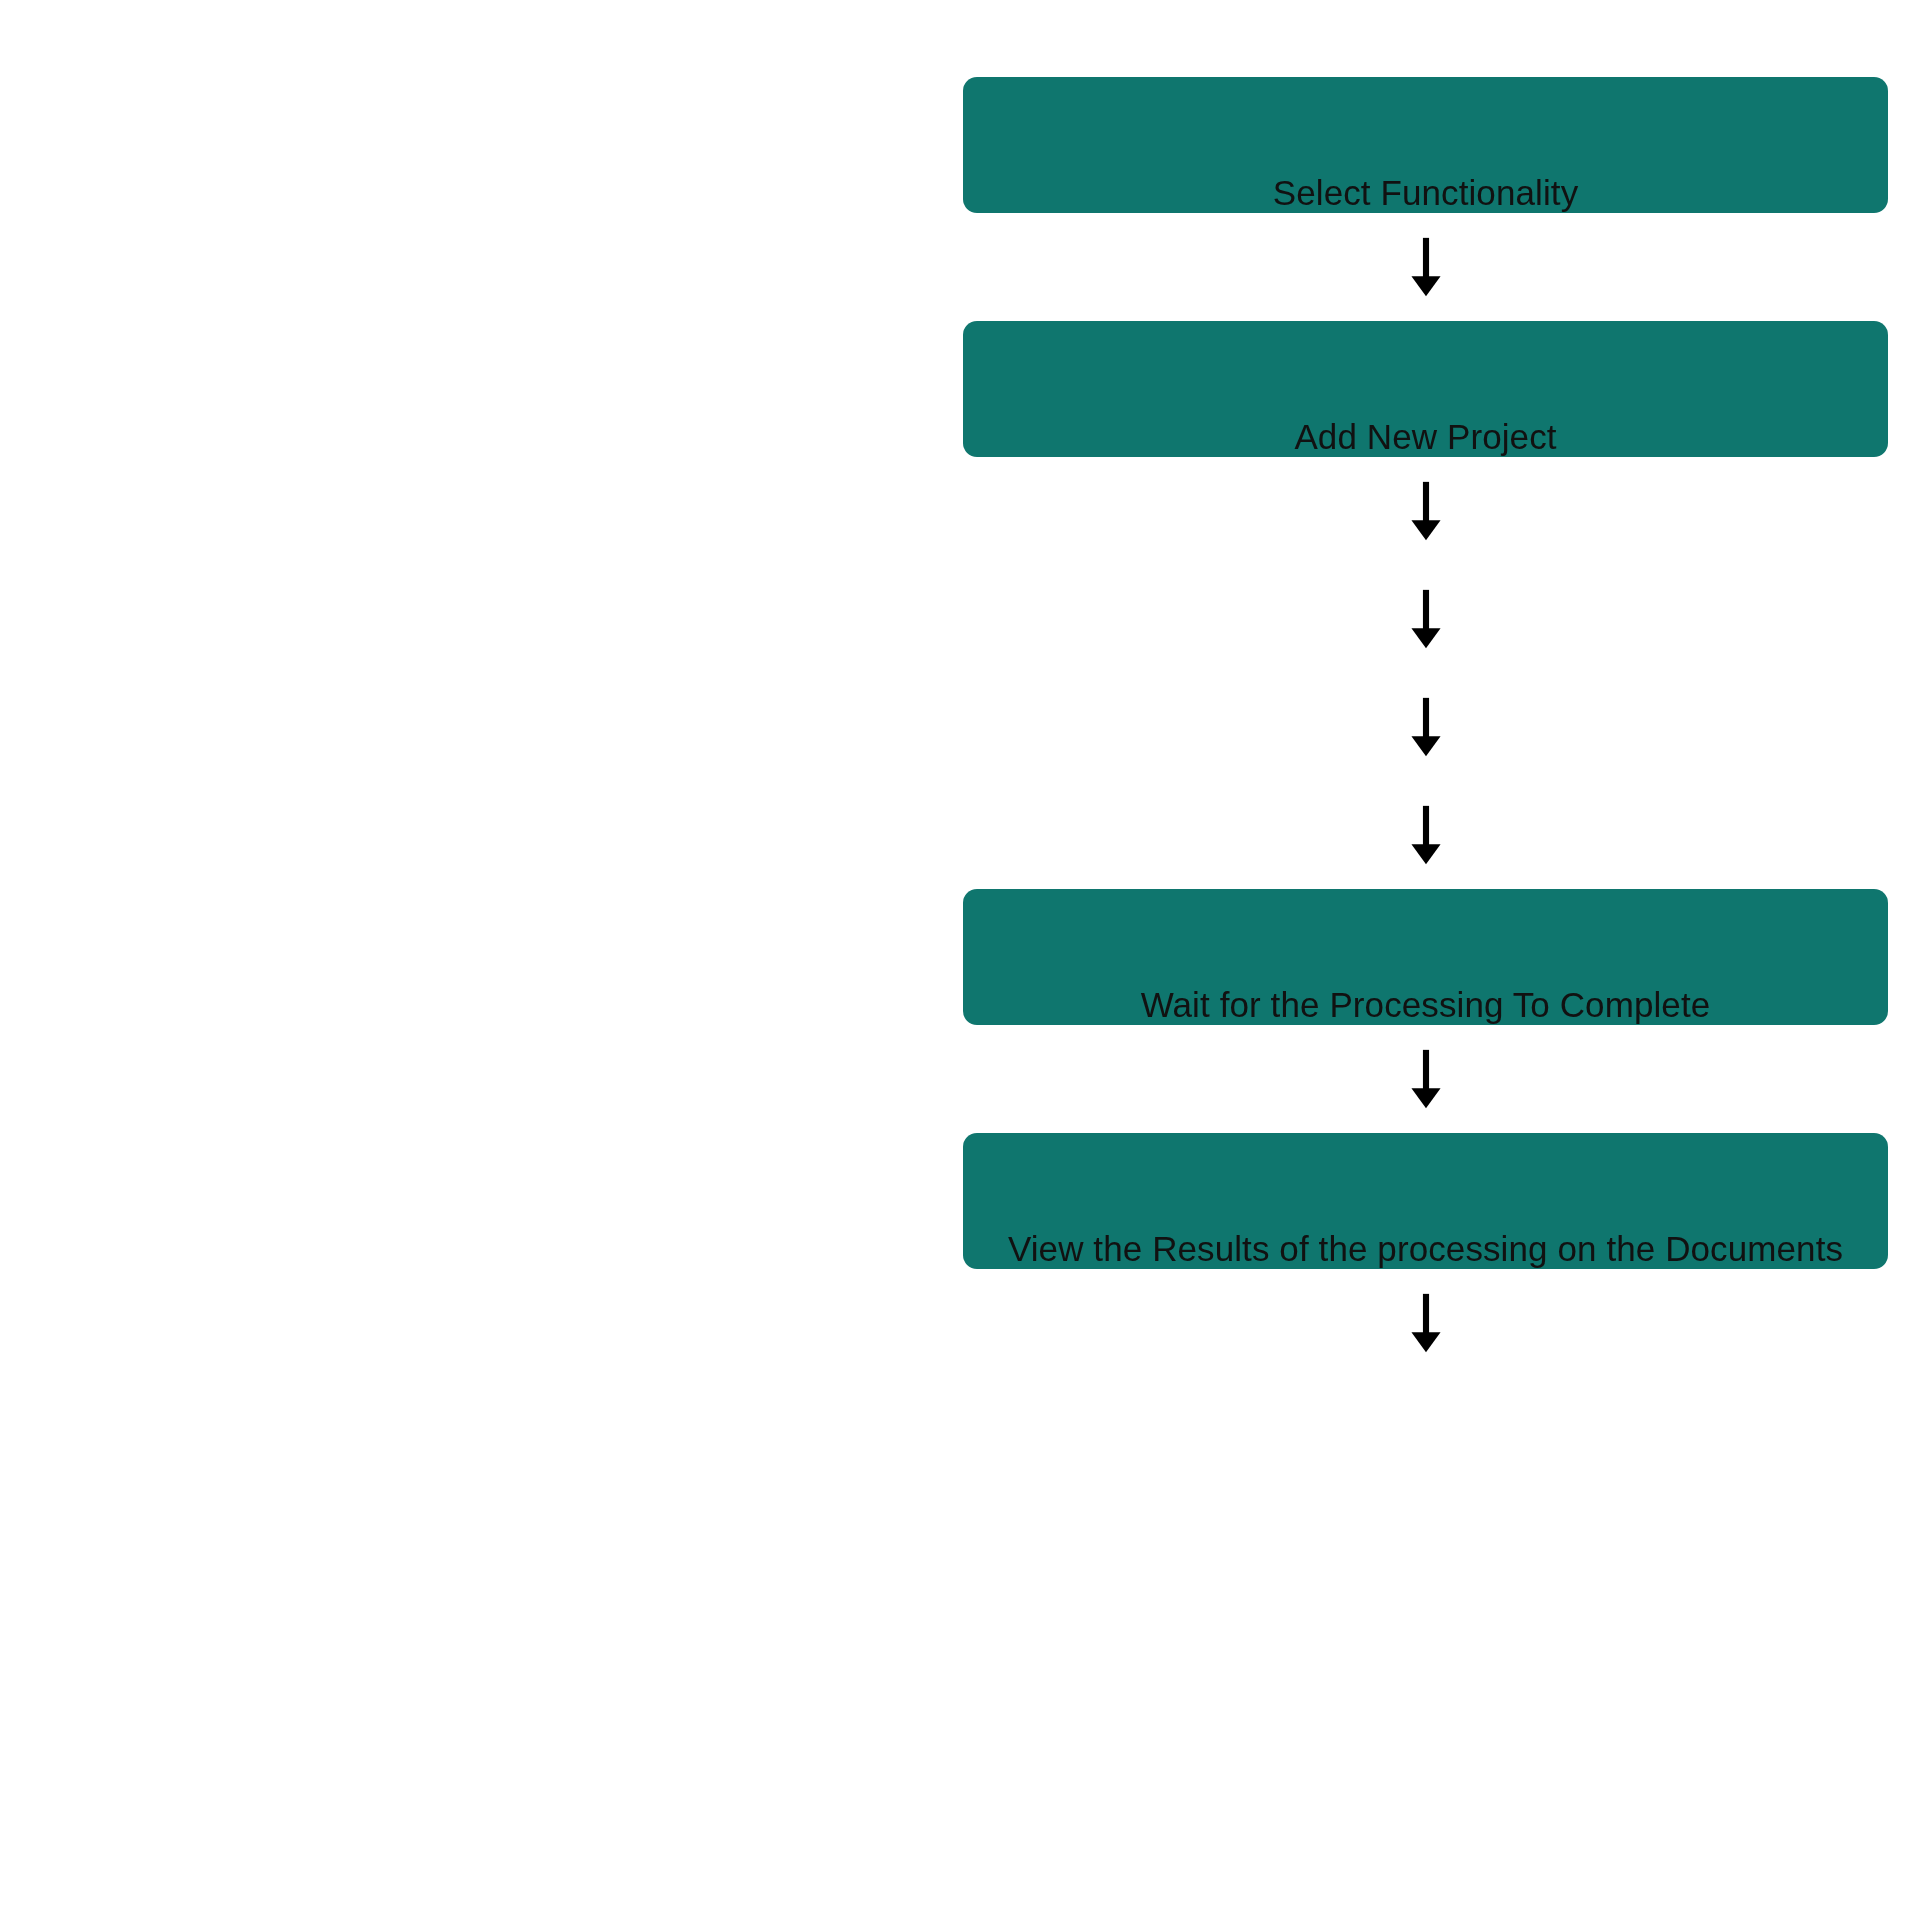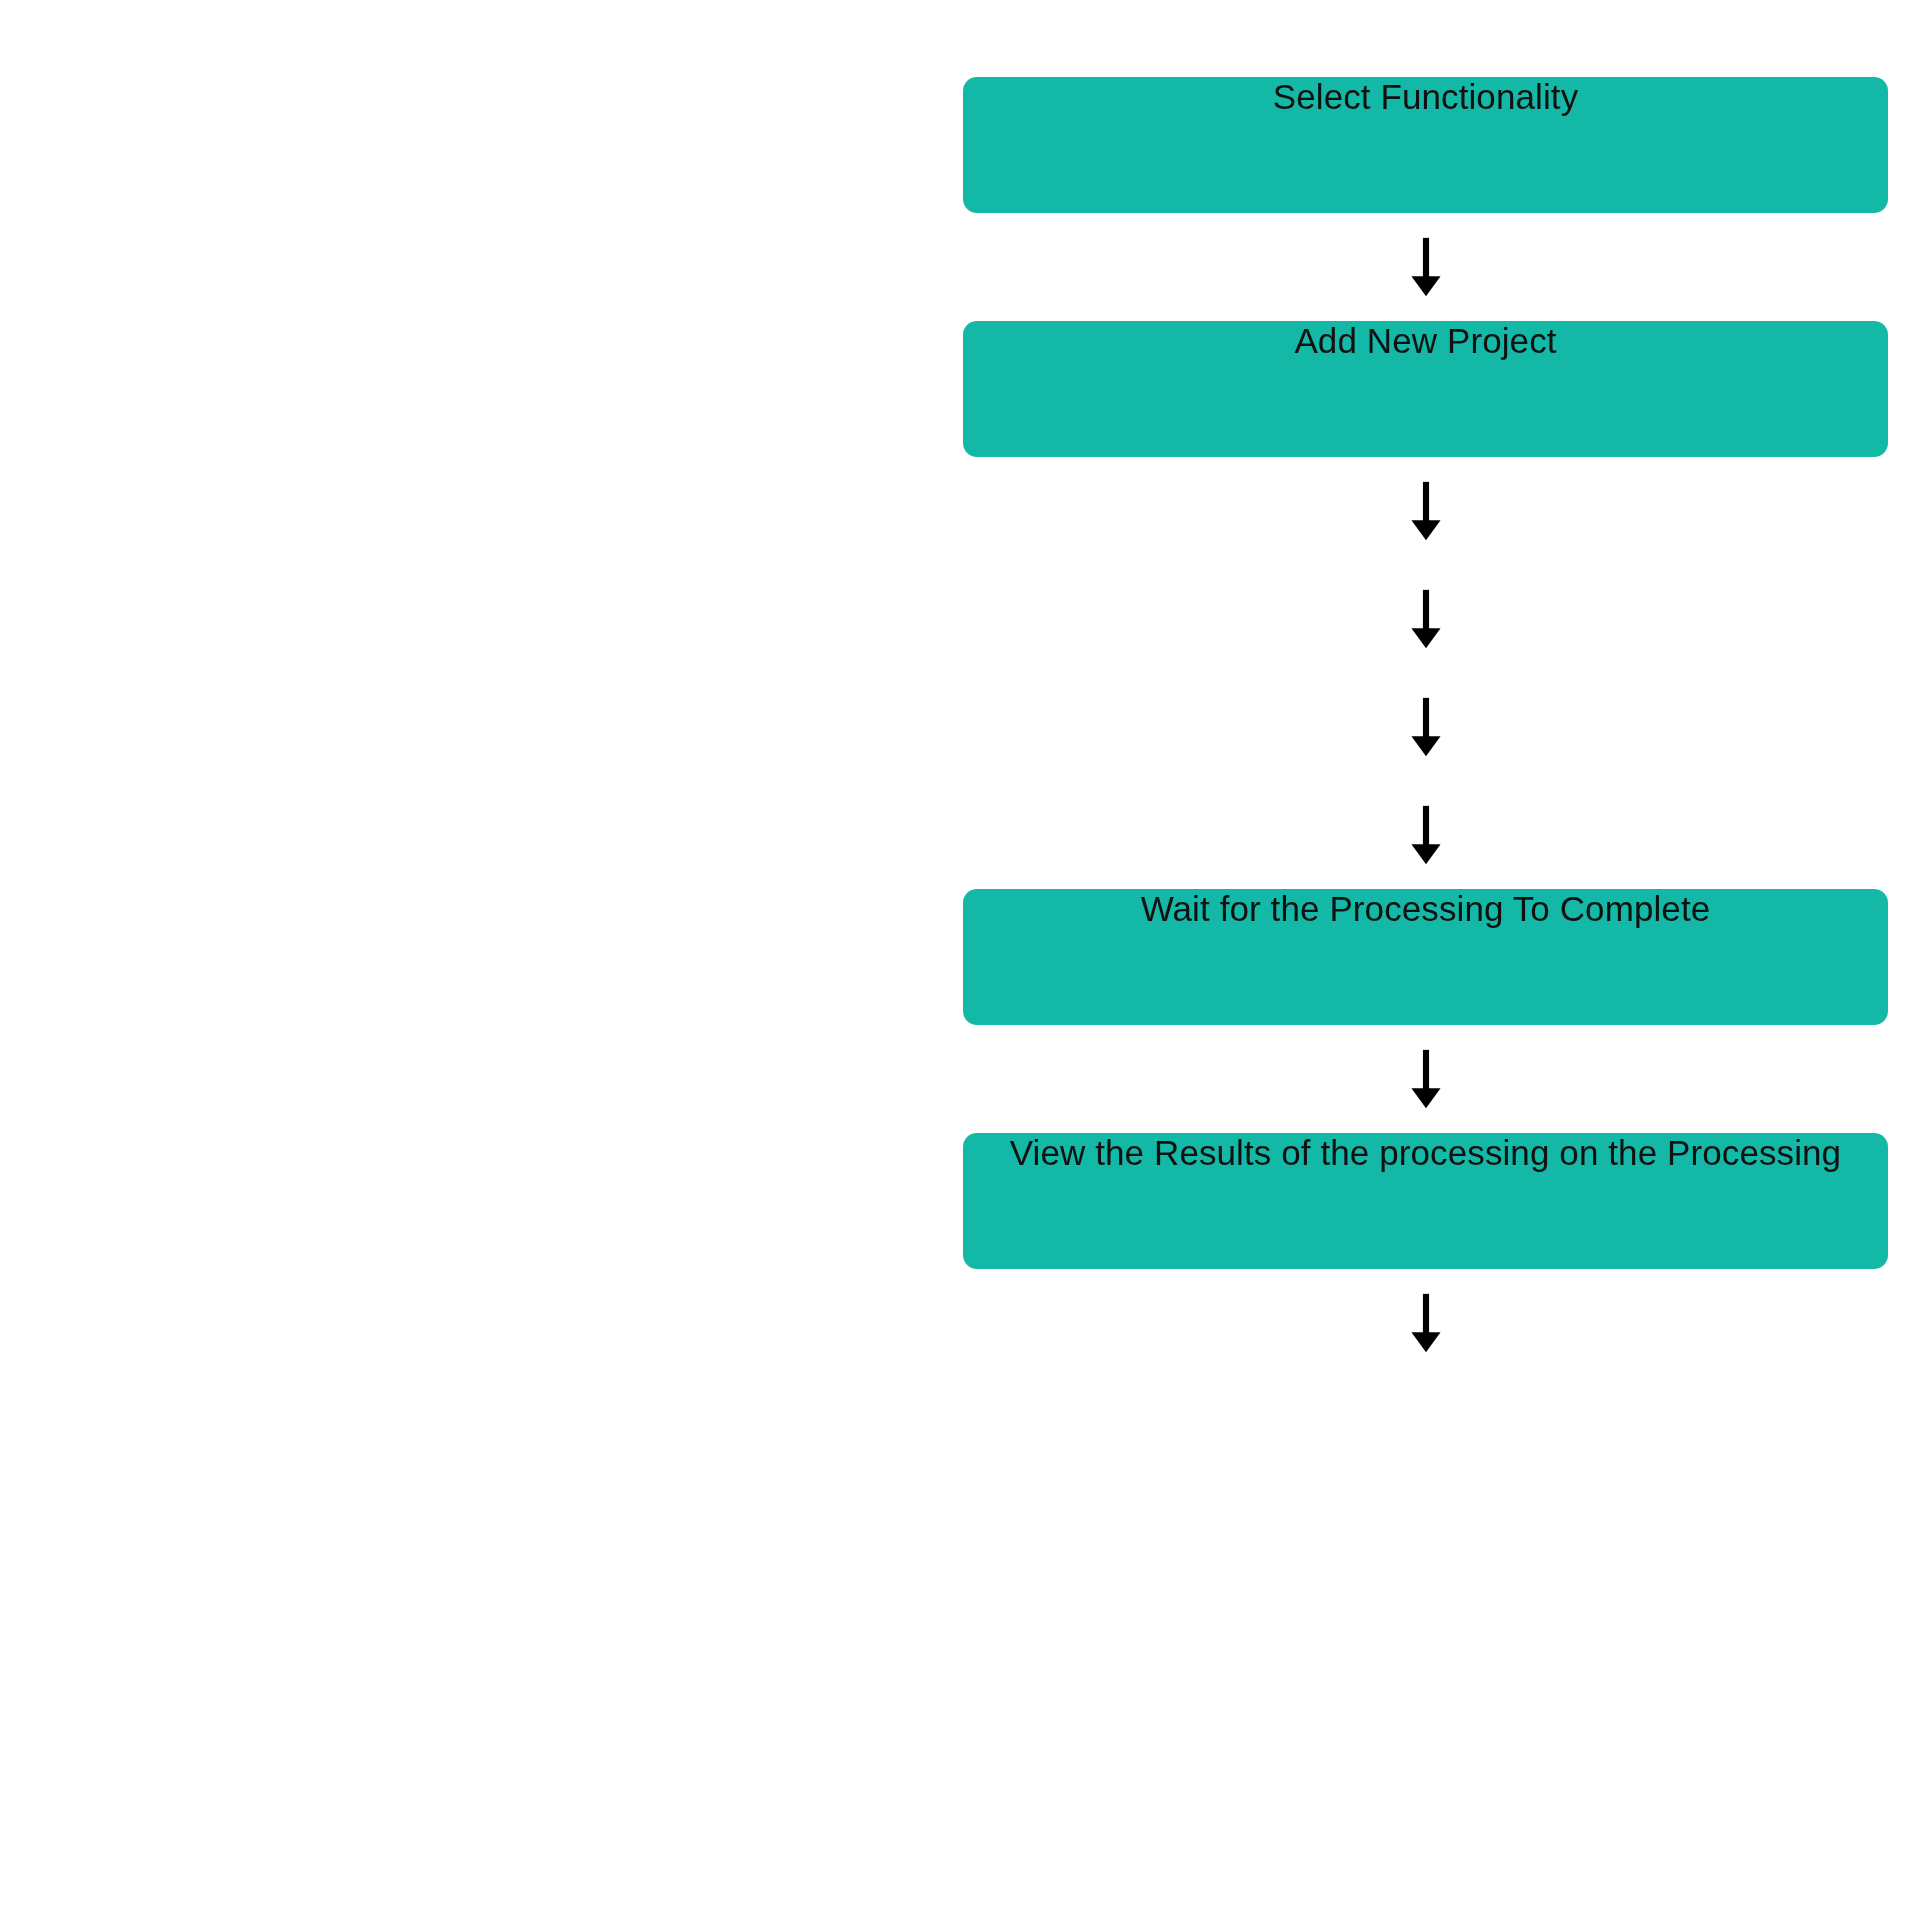--- a/index.html
+++ b/index.html
@@ -31,24 +31,24 @@
     width: 925px;
     display: flex;
     flex-direction: column;
     align-items: center;
   }
 
   .flow-node {
     box-sizing: border-box;
     width: 925px;
     height: 136px;
-    background: #14b8a6;
+    background: #0f766e;
     border-radius: 14px;
     display: flex;
-    align-items: flex-start;
+    align-items: flex-end;
     justify-content: center;
     padding: 0 23px;
   }
 
   .flow-node-label {
     font-size: 35px;
     line-height: 1.15;
     color: #111111;
     text-align: center;
     font-weight: 400;
@@ -144,21 +144,21 @@
     <div class="flow-connector">
       <span class="arrow-down-icon">
         <svg viewBox="0 0 120 160" xmlns="http://www.w3.org/2000/svg" aria-hidden="true">
           <rect x="52" y="4" width="16" height="108" fill="#000000"></rect>
           <polygon points="22,104 98,104 60,156" fill="#000000"></polygon>
         </svg>
       </span>
     </div>
 
     <div class="flow-node">
-      <span class="flow-node-label">View the Results of the processing on the Processing</span>
+      <span class="flow-node-label">View the Results of the processing on the Documents</span>
     </div>
 
     <div class="flow-connector">
       <span class="arrow-down-icon">
         <svg viewBox="0 0 120 160" xmlns="http://www.w3.org/2000/svg" aria-hidden="true">
           <rect x="52" y="4" width="16" height="108" fill="#000000"></rect>
           <polygon points="22,104 98,104 60,156" fill="#000000"></polygon>
         </svg>
       </span>
     </div>

